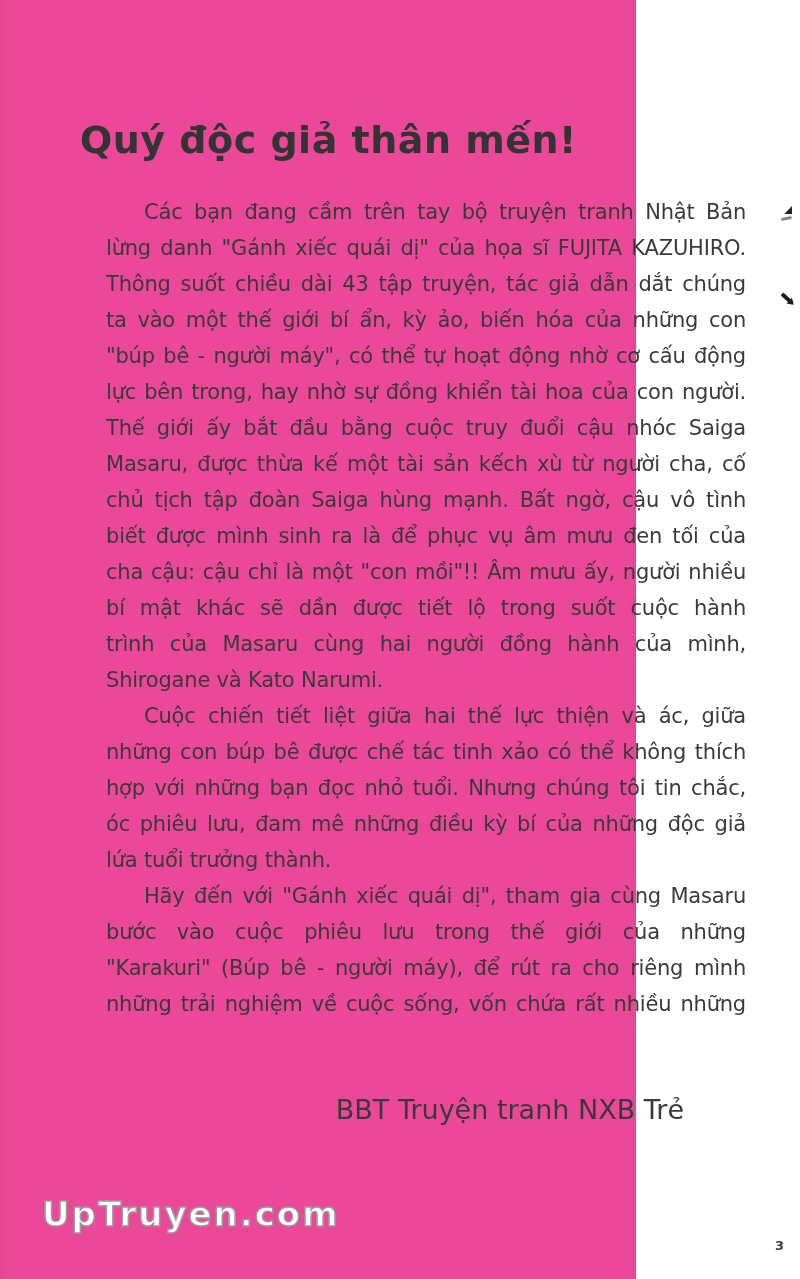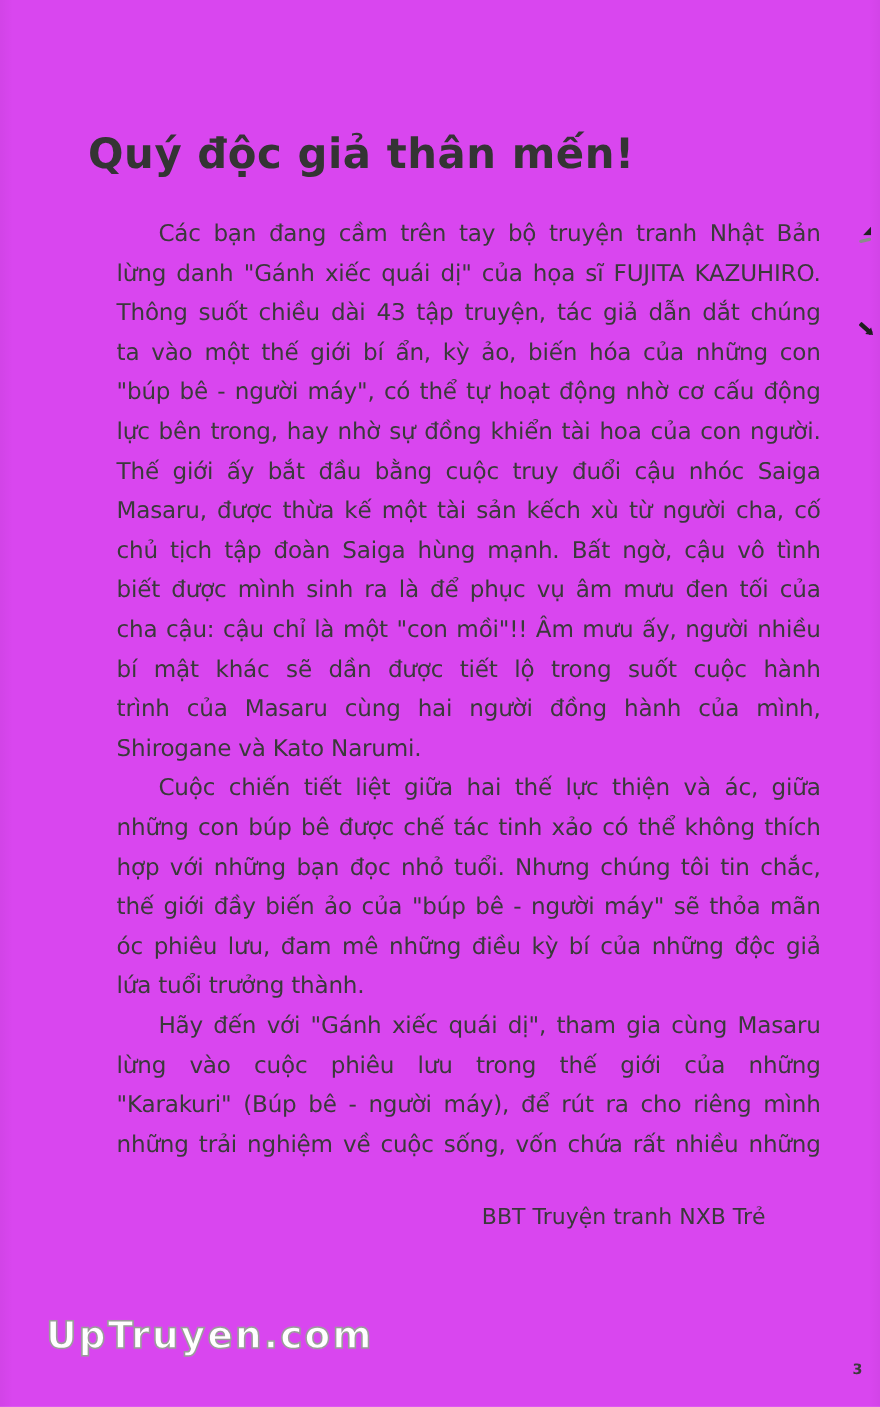--- a/index.html
+++ b/index.html
@@ -6,23 +6,23 @@
 
   html, body {
     width: 800px;
     height: 1279px;
     font-family: "DejaVu Sans", "Liberation Sans", sans-serif;
     overflow: hidden;
   }
 
   .page {
     position: relative;
-    width: 800px;
+    width: 636px;
     height: 1279px;
-    background: #d946ef;
+    background: #ec4899;
   }
 
   
   .page::before {
     content: "";
     position: absolute;
     inset: 0;
     background:
       linear-gradient(to right, rgba(0,0,0,0.035), rgba(0,0,0,0) 12px),
       linear-gradient(to left, rgba(0,0,0,0.03), rgba(0,0,0,0) 10px);
@@ -57,26 +57,26 @@
     white-space: nowrap;
     text-align: justify;
     text-align-last: justify;
     overflow: visible;
   }
   .line.first { text-indent: 38px; }
   .line.last  { text-align-last: left; white-space: normal; }
 
   .signature {
     position: absolute;
-    left: 82px;
+    left: 70px;
     top: 1094px;
     width: 640px;
     text-align: right;
     padding-right: 26px;
-    font-size: 20px;
+    font-size: 27px;
     font-weight: 500;
     color: #3a3a3a;
   }
 
   .watermark {
     position: absolute;
     left: 42px;
     top: 1194px;
     font-size: 34px;
     font-weight: 700;
@@ -157,25 +157,24 @@
       <div class="line">Masaru, được thừa kế một tài sản kếch xù từ người cha, cố</div>
       <div class="line">chủ tịch tập đoàn Saiga hùng mạnh. Bất ngờ, cậu vô tình</div>
       <div class="line">biết được mình sinh ra là để phục vụ âm mưu đen tối của</div>
       <div class="line">cha cậu: cậu chỉ là một "con mồi"!! Âm mưu ấy, người nhiều</div>
       <div class="line">bí mật khác sẽ dần được tiết lộ trong suốt cuộc hành</div>
       <div class="line">trình của Masaru cùng hai người đồng hành của mình,</div>
       <div class="line last">Shirogane và Kato Narumi.</div>
       <div class="line first">Cuộc chiến tiết liệt giữa hai thế lực thiện và ác, giữa</div>
       <div class="line">những con búp bê được chế tác tinh xảo có thể không thích</div>
       <div class="line">hợp với những bạn đọc nhỏ tuổi. Nhưng chúng tôi tin chắc,</div>
-      <div class="line">thế giới đầy biến ảo của "búp bê - người máy" sẽ thỏa mãn</div>
       <div class="line">óc phiêu lưu, đam mê những điều kỳ bí của những độc giả</div>
       <div class="line last">lứa tuổi trưởng thành.</div>
       <div class="line first">Hãy đến với "Gánh xiếc quái dị", tham gia cùng Masaru</div>
-      <div class="line">lừng vào cuộc phiêu lưu trong thế giới của những</div>
+      <div class="line">bước vào cuộc phiêu lưu trong thế giới của những</div>
       <div class="line">"Karakuri" (Búp bê - người máy), để rút ra cho riêng mình</div>
       <div class="line">những trải nghiệm về cuộc sống, vốn chứa rất nhiều những</div>
     </div>
 
   <div class="signature">BBT Truyện tranh NXB Trẻ</div>
 
   <div class="watermark">UpTruyen.com</div>
 
   <div class="page-number">3</div>
 

